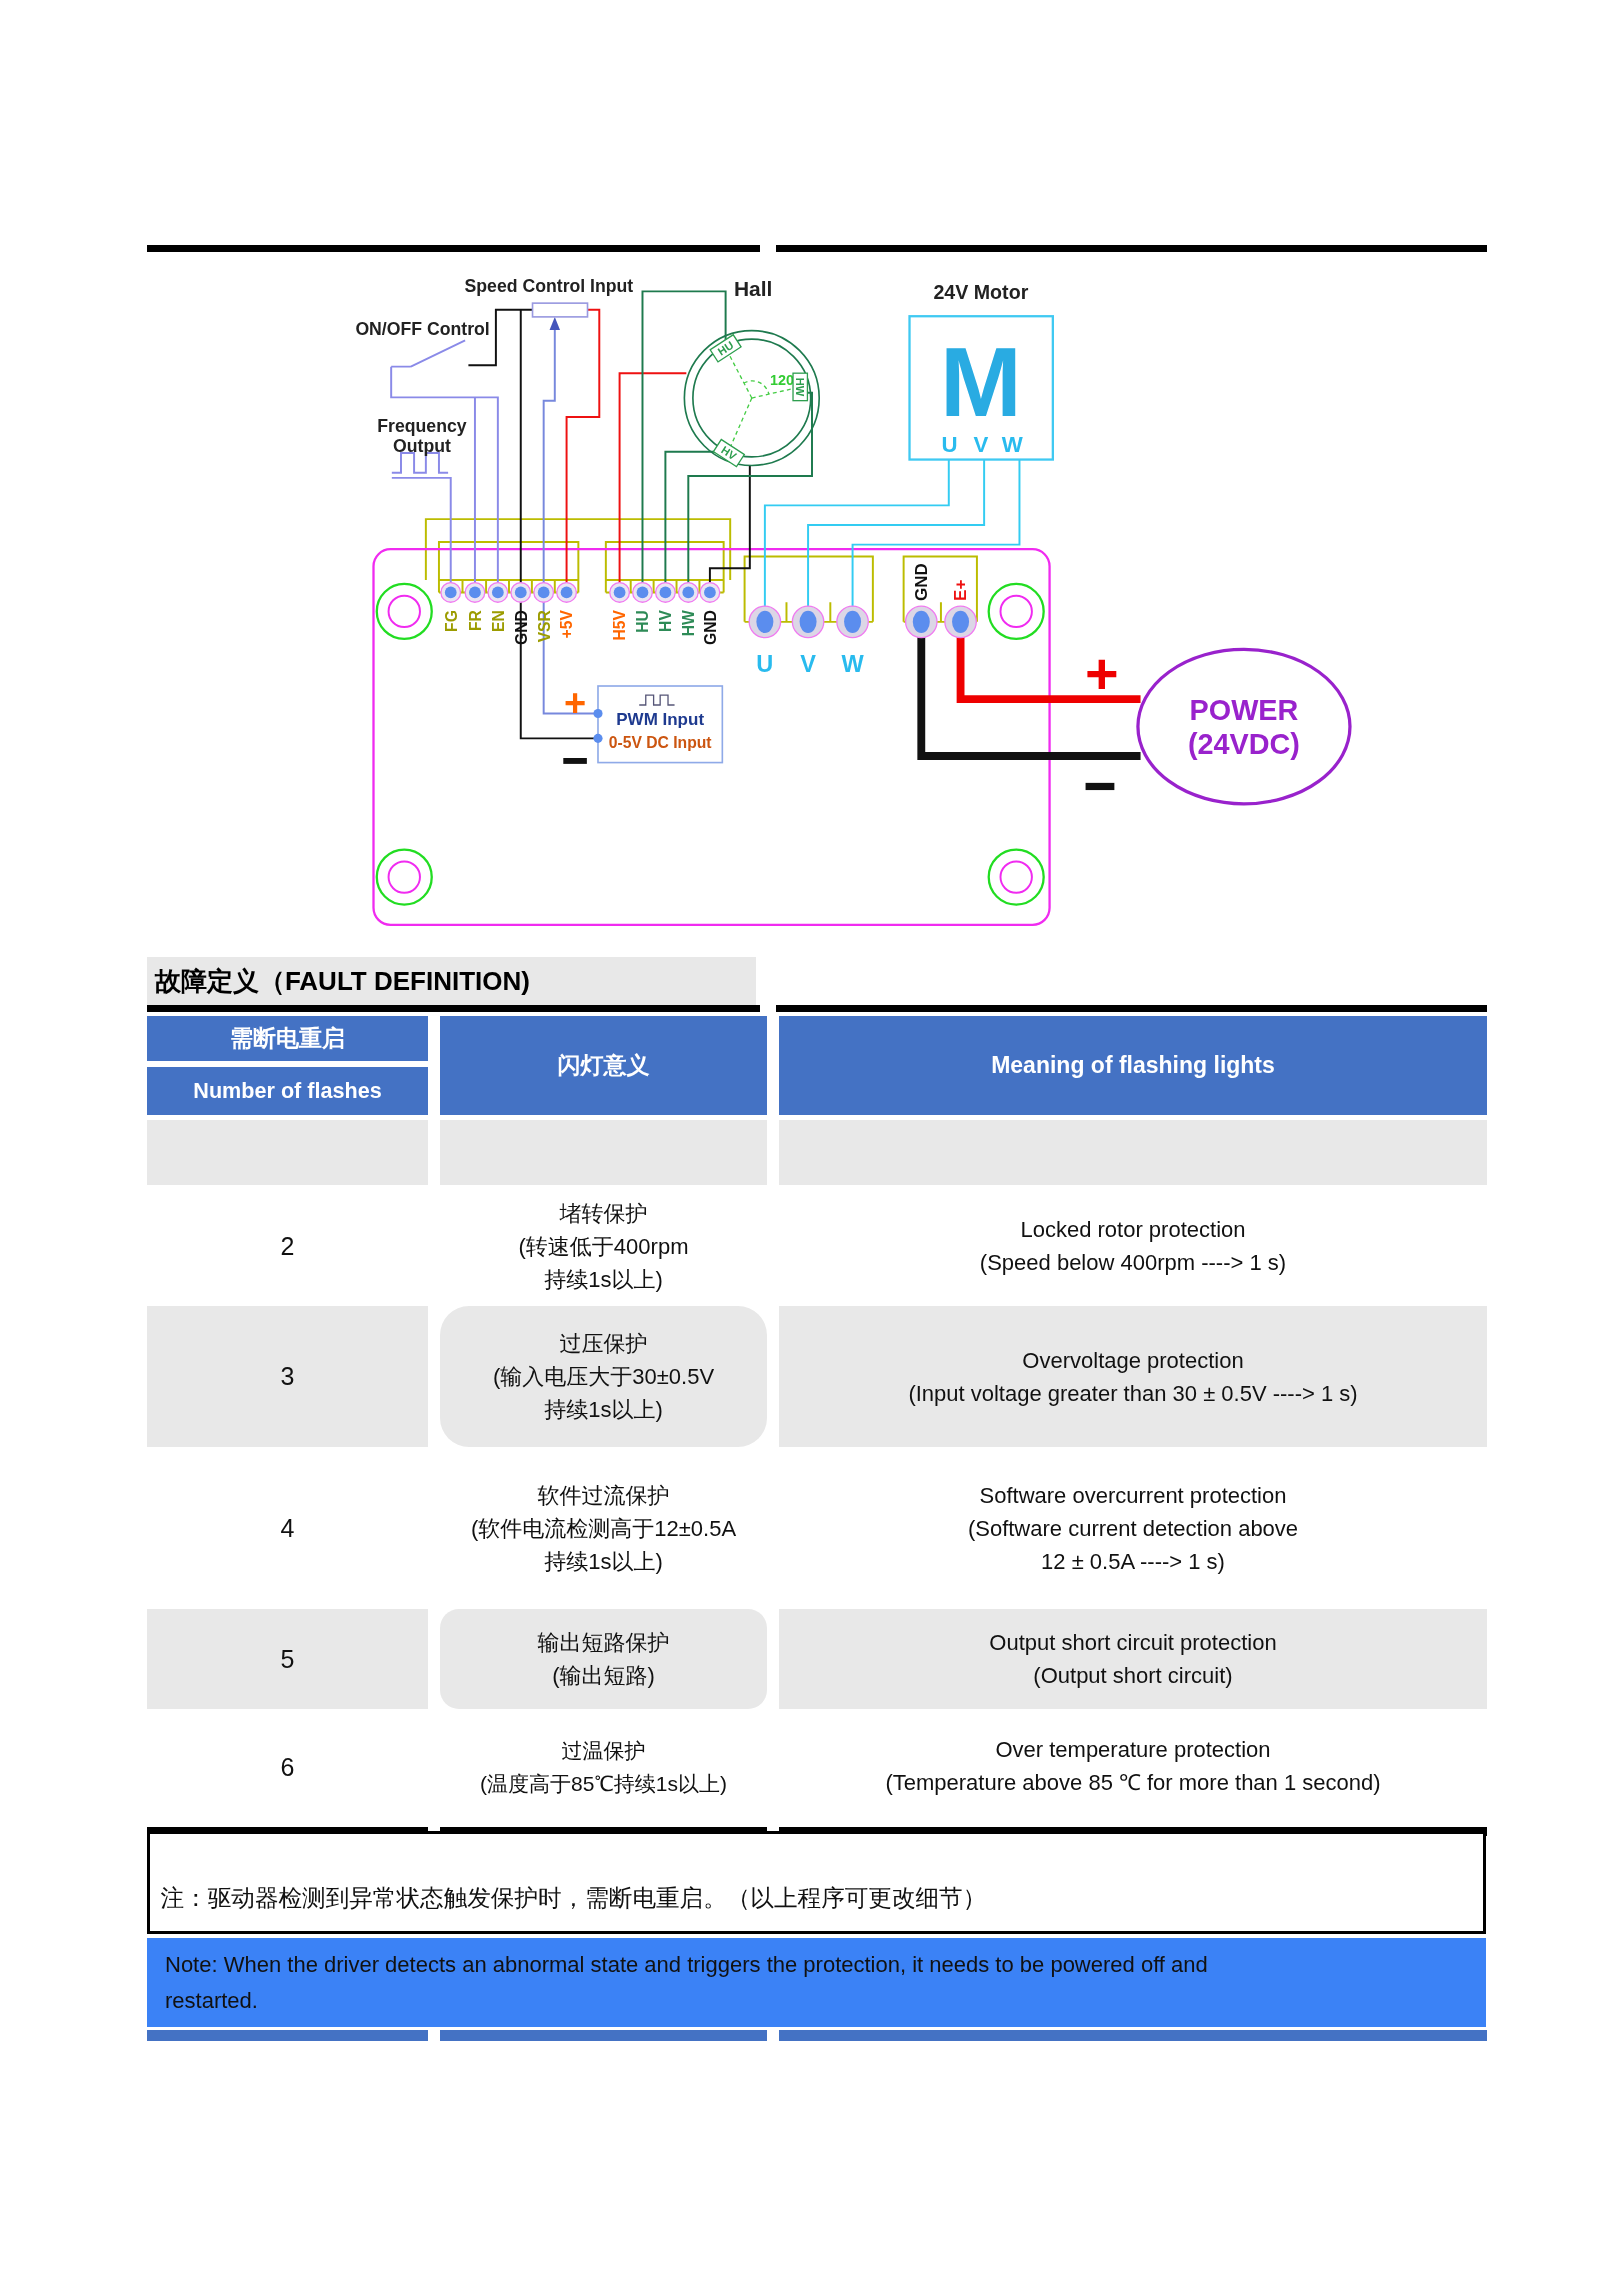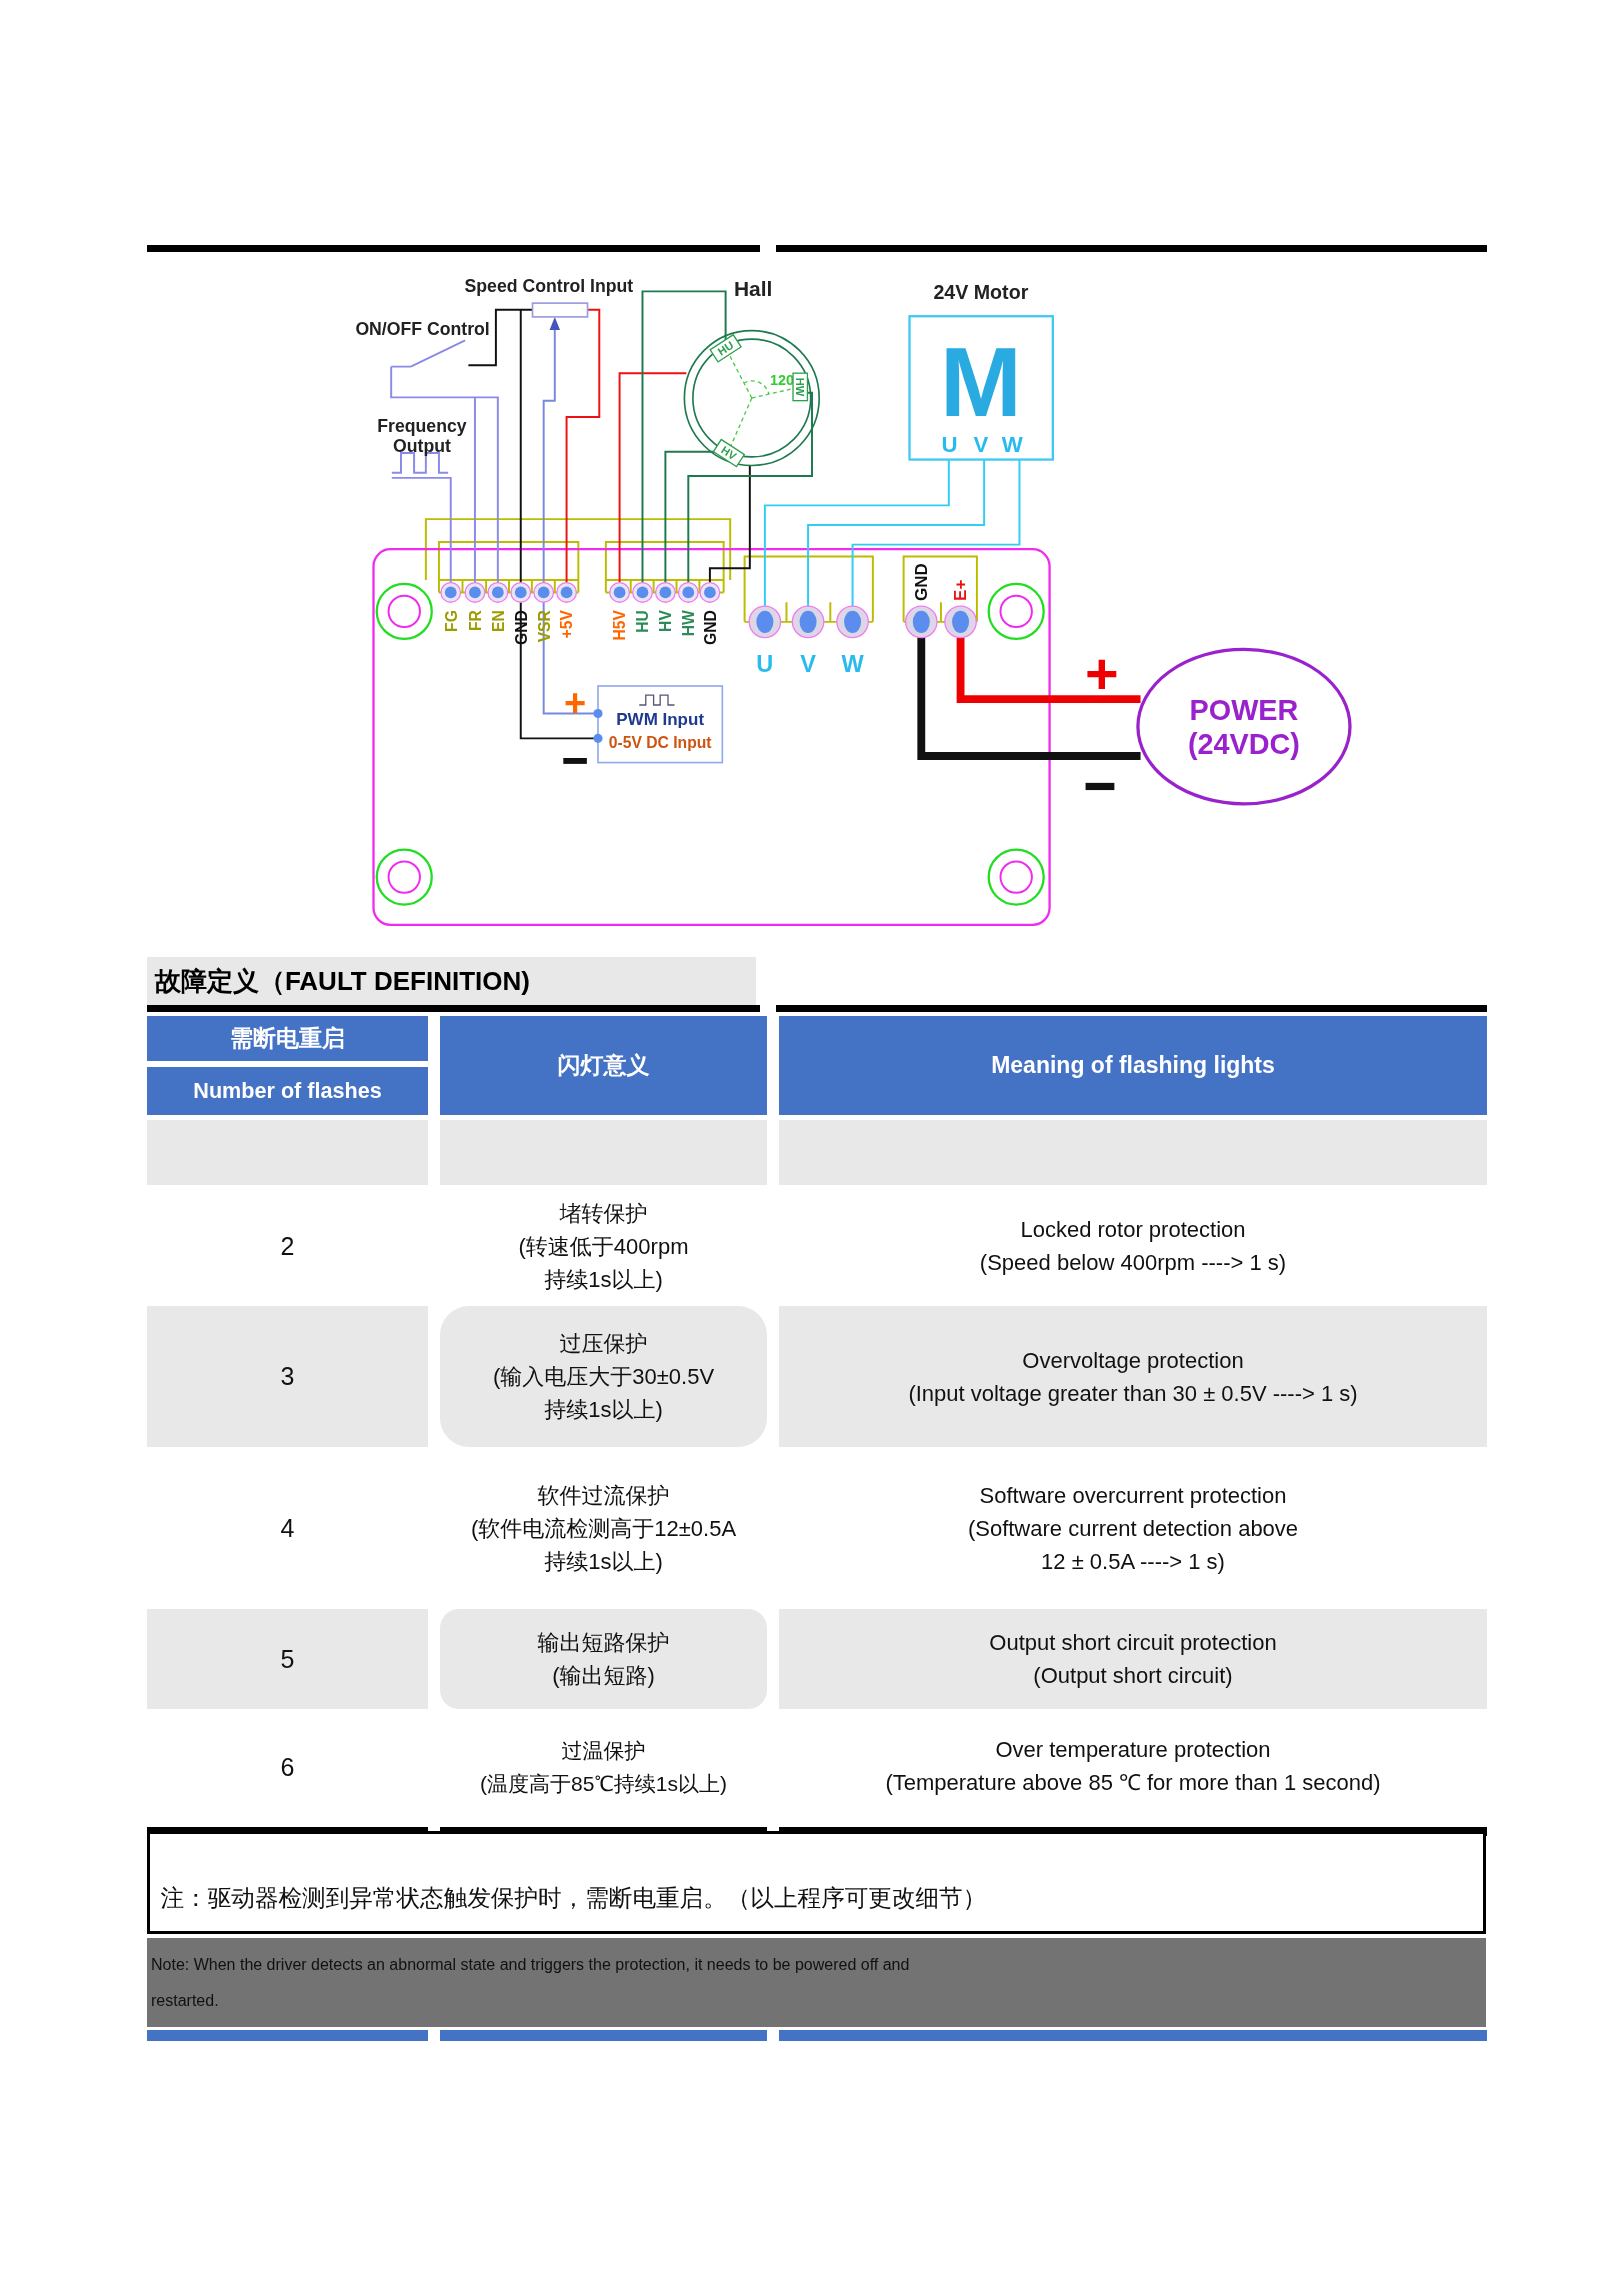--- a/index.html
+++ b/index.html
@@ -13,22 +13,22 @@
   .cell{box-sizing:border-box;display:flex;align-items:center;justify-content:center;
         text-align:center;white-space:pre-line;}
   .blue{background:#4472C4;color:#fff;font-weight:bold;font-size:23px;}
   .grayrow{background:#E8E8E8;}
   .cn{font-size:22px;line-height:33px;}
   .en{font-size:22px;line-height:33px;}
   .num{font-size:25px;}
   .notebox{box-sizing:border-box;border:3.9px solid #000;background:#fff;
            display:flex;align-items:flex-end;padding:0 0 17px 10.5px;
            font-size:23.6px;white-space:pre-line;}
-  .noteen{background:#737373;box-sizing:border-box;display:flex;align-items:center;
-          padding-left:4px;font-size:16px;line-height:36px;white-space:pre-line;}
+  .noteen{background:#3b82f6;box-sizing:border-box;display:flex;align-items:center;
+          padding-left:18px;font-size:22px;line-height:36px;white-space:pre-line;}
   .bluebar{background:#4472C4;height:10.5px;}
   svg text{font-family:"Liberation Sans",sans-serif;}
 </style>
 </head>
 <body>
 
 <div class="page">
 
   <div class="abs hrseg" style="left:147px;top:245px;width:613px;"></div>
   <div class="abs hrseg" style="left:776px;top:245px;width:711px;"></div>

